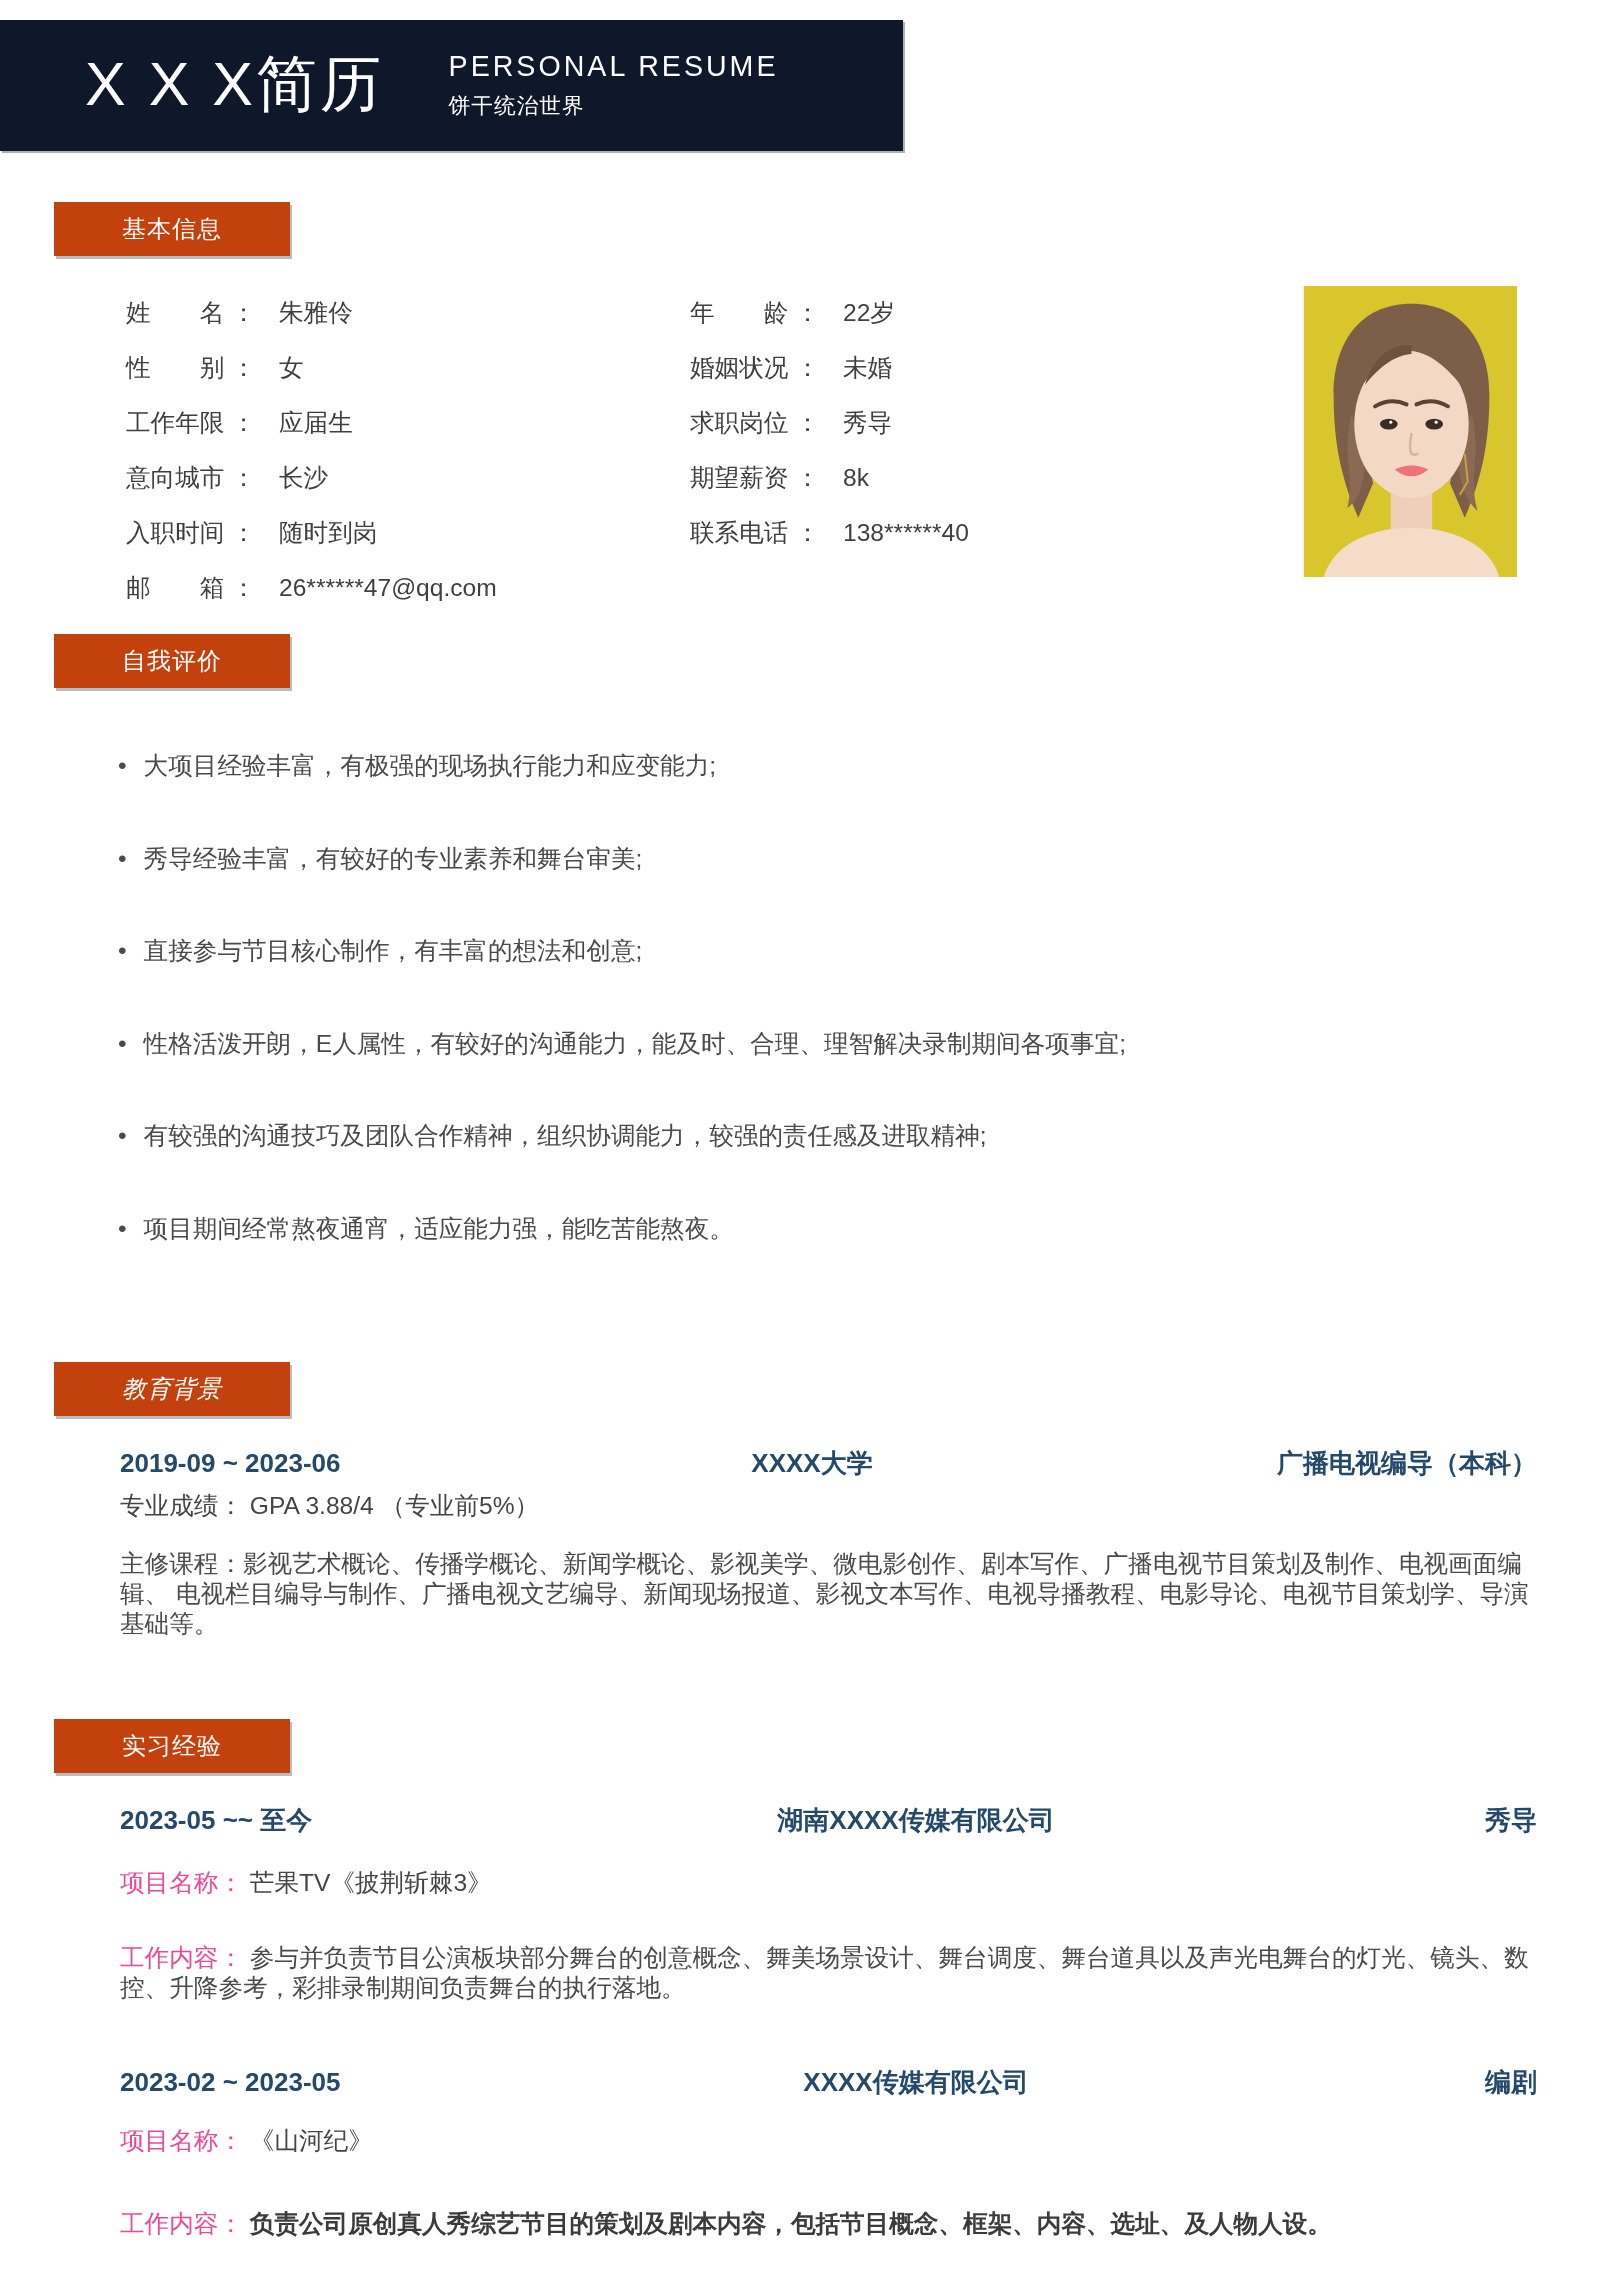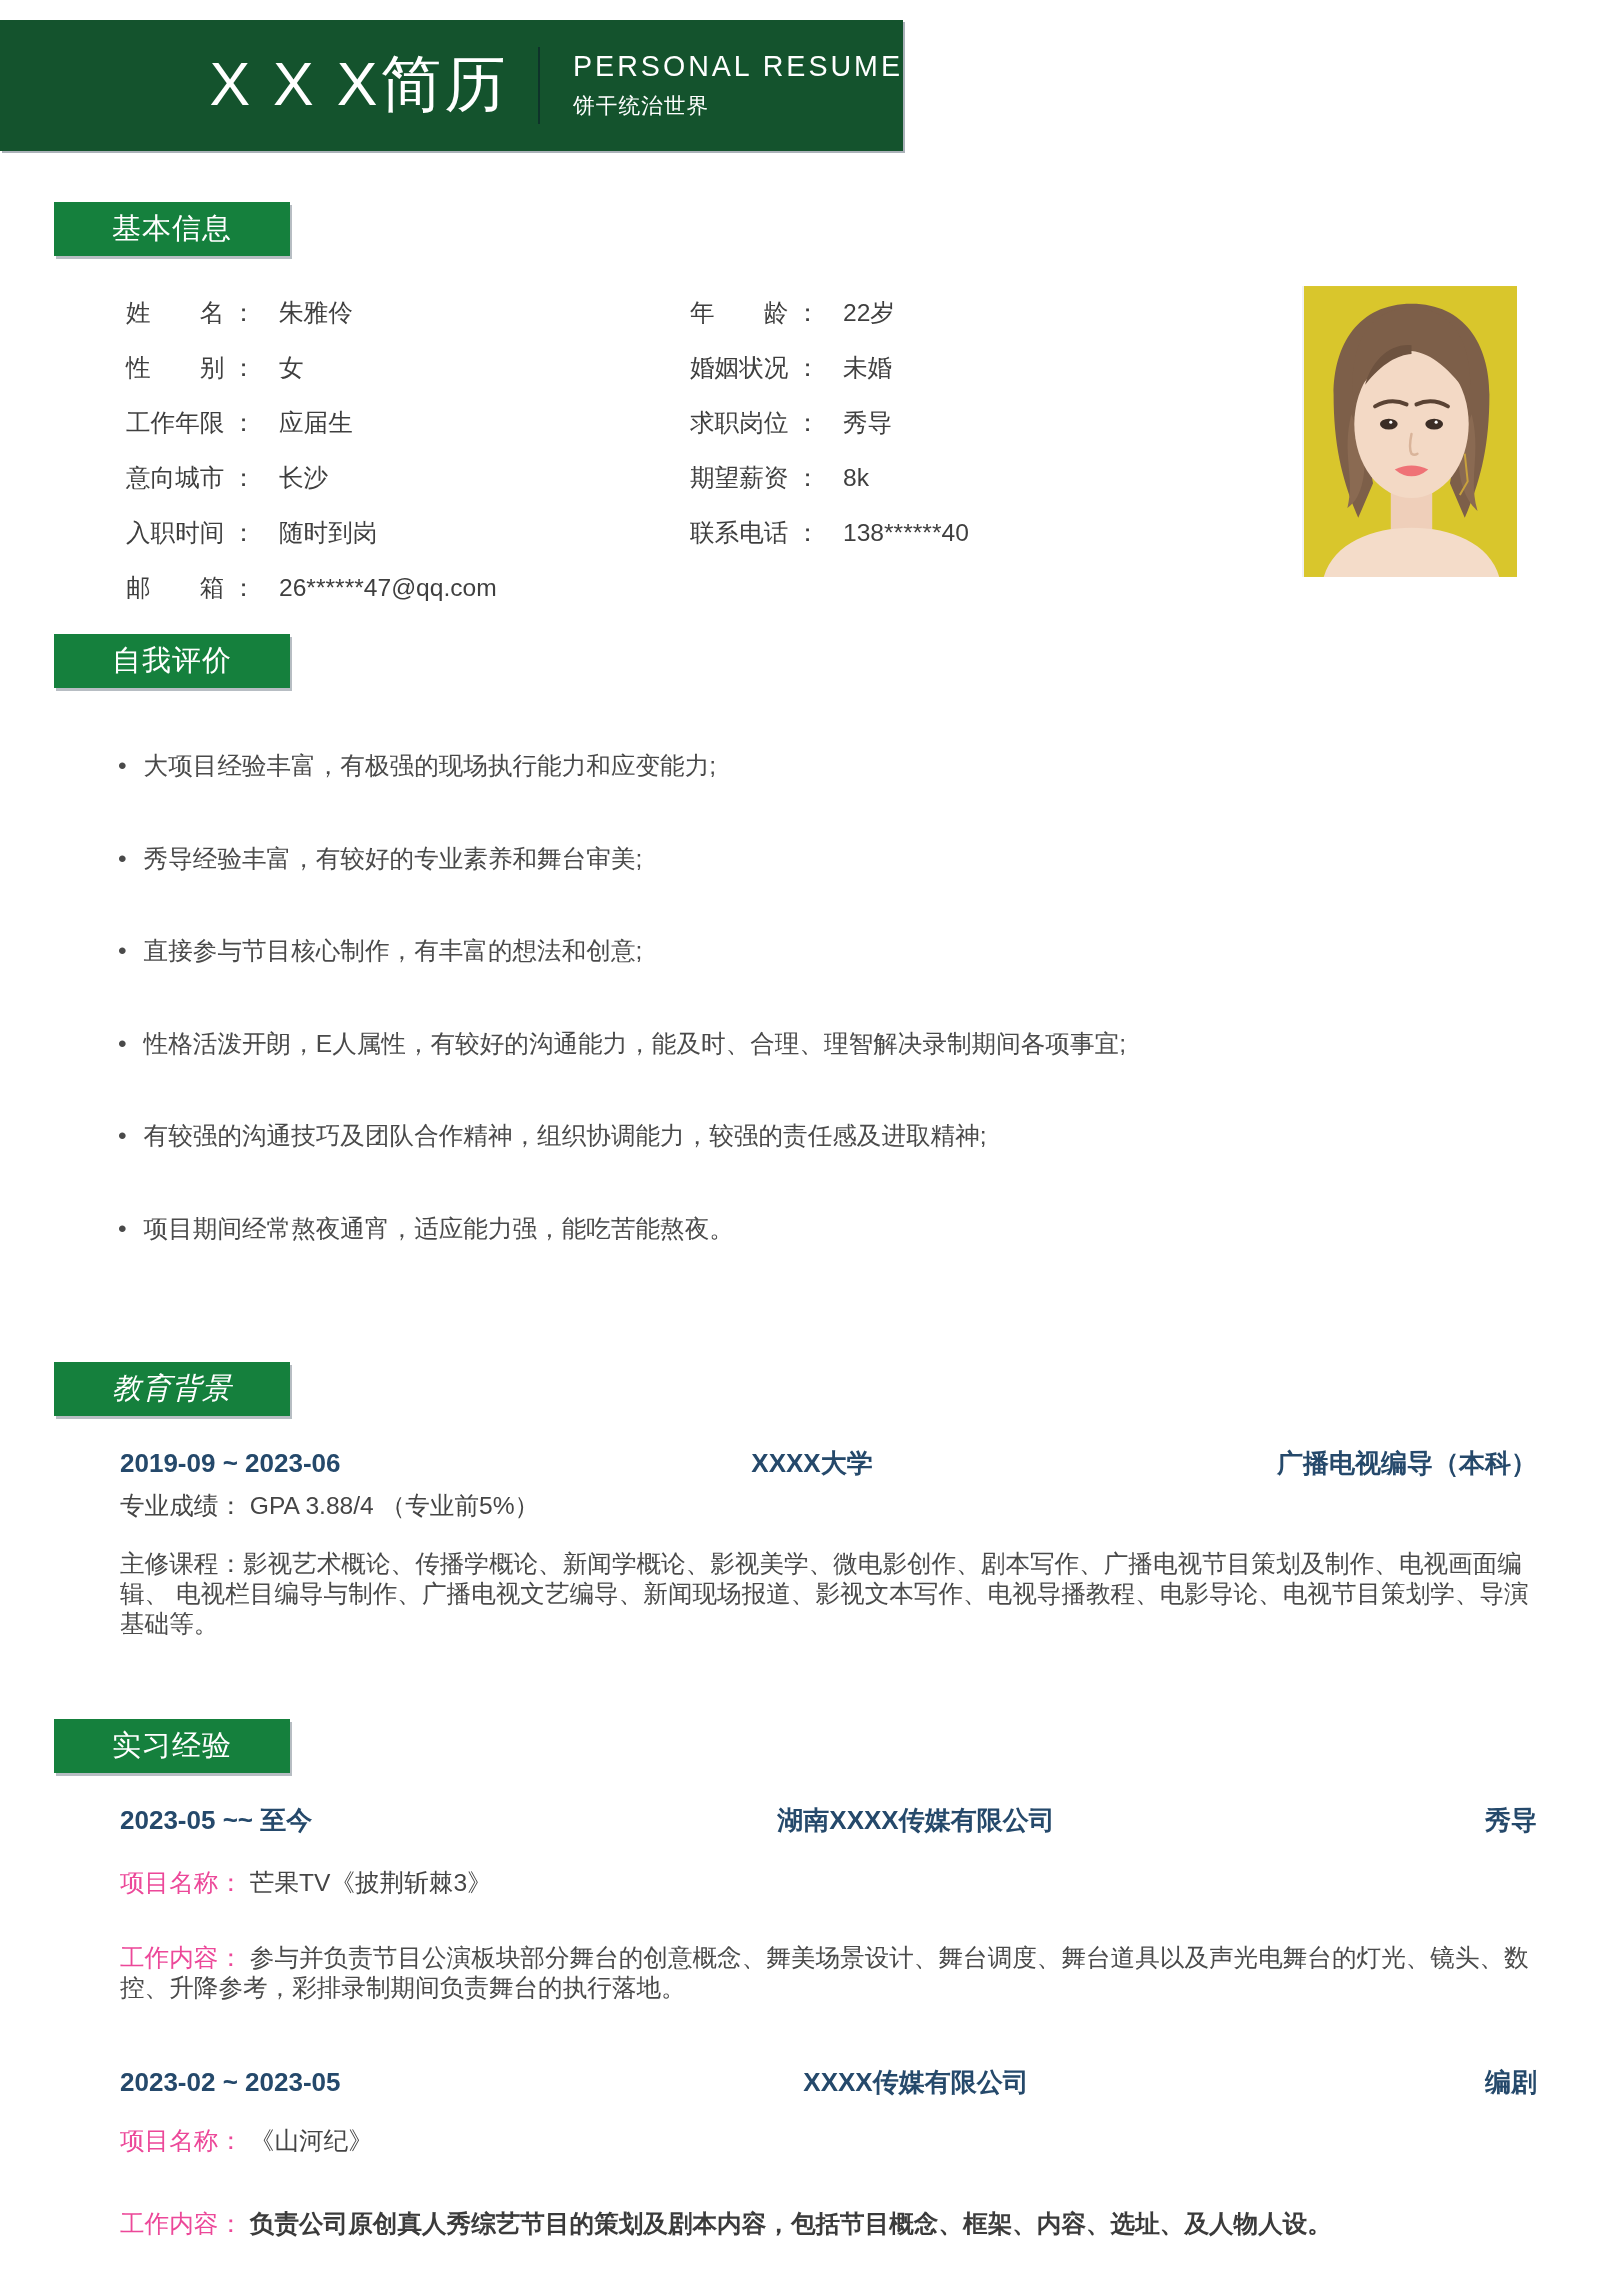--- a/index.html
+++ b/index.html
@@ -9,23 +9,23 @@
     position: relative;
     font-family: "Liberation Sans", "DejaVu Sans", sans-serif;
     color: #3f3f3f;
     overflow: hidden;
   }
 
   
   .header-band {
     position: absolute; left: 0; top: 19.7px;
     width: 903px; height: 131px;
-    background: #14532d;
+    background: #0f172a;
     box-shadow: 2px 2px 0 rgba(15,35,55,0.35);
-    display: flex; align-items: center; justify-content: flex-end;
+    display: flex; align-items: center;
   }
   .header-title {
     color: #ffffff; font-size: 61px; font-weight: 500;
     letter-spacing: 3px; margin-left: 85px; white-space: nowrap;
   }
   .header-divider {
     width: 2px; height: 77px; background: rgba(10,25,40,0.55);
     margin: 0 33px 0 29.6px;
   }
   .header-sub { display: flex; flex-direction: column; justify-content: center; }
@@ -33,23 +33,23 @@
     color: #ffffff; font-size: 28.6px; letter-spacing: 3px; font-weight: 400;
   }
   .header-sub-cn {
     color: #ffffff; font-size: 21.7px; margin-top: 7.9px; letter-spacing: 1px;
   }
 
   
   .badge {
     position: absolute; left: 54px;
     width: 236px; height: 54px;
-    background: #15803d;
+    background: #c2410c;
     box-shadow: 2px 3px 0 rgba(15,35,55,0.3);
-    color: #ffffff; font-size: 29px;
+    color: #ffffff; font-size: 24px;
     display: flex; align-items: center; justify-content: center;
     letter-spacing: 1px;
   }
   .badge-basic  { top: 202px; }
   .badge-self   { top: 634px; }
   .badge-edu    { top: 1362px; font-style: italic; }
   .badge-intern { top: 1719px; }
 
   
   .info-col { position: absolute; top: 296px; font-size: 24.6px; color: #3f3f3f; }

